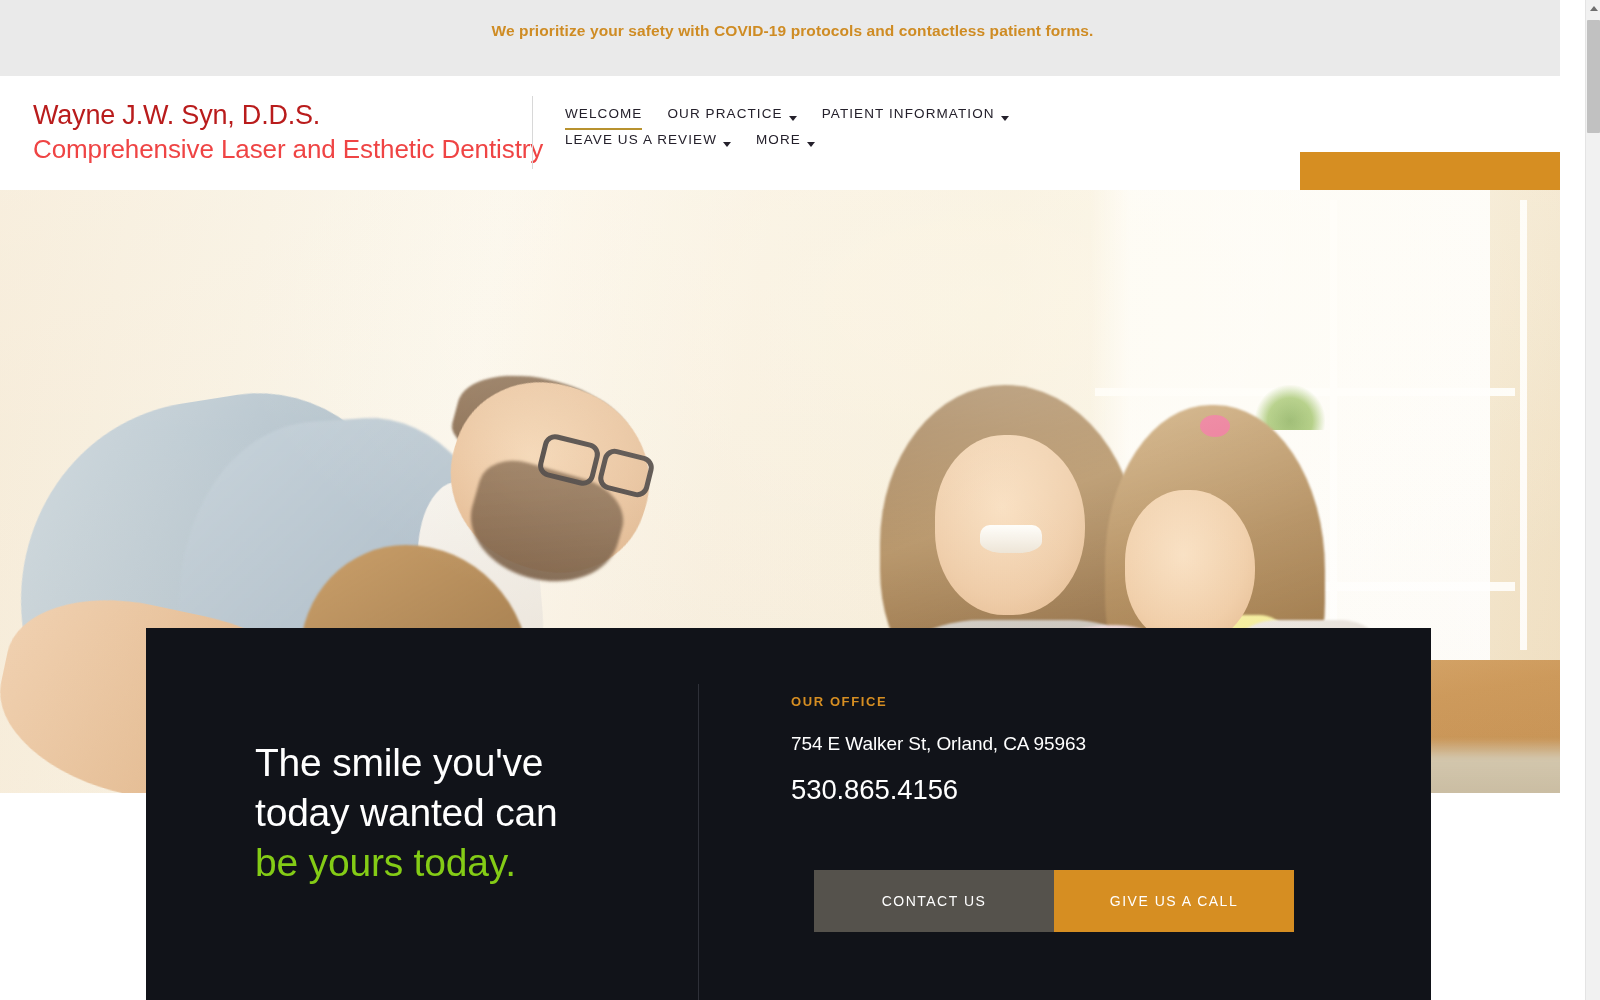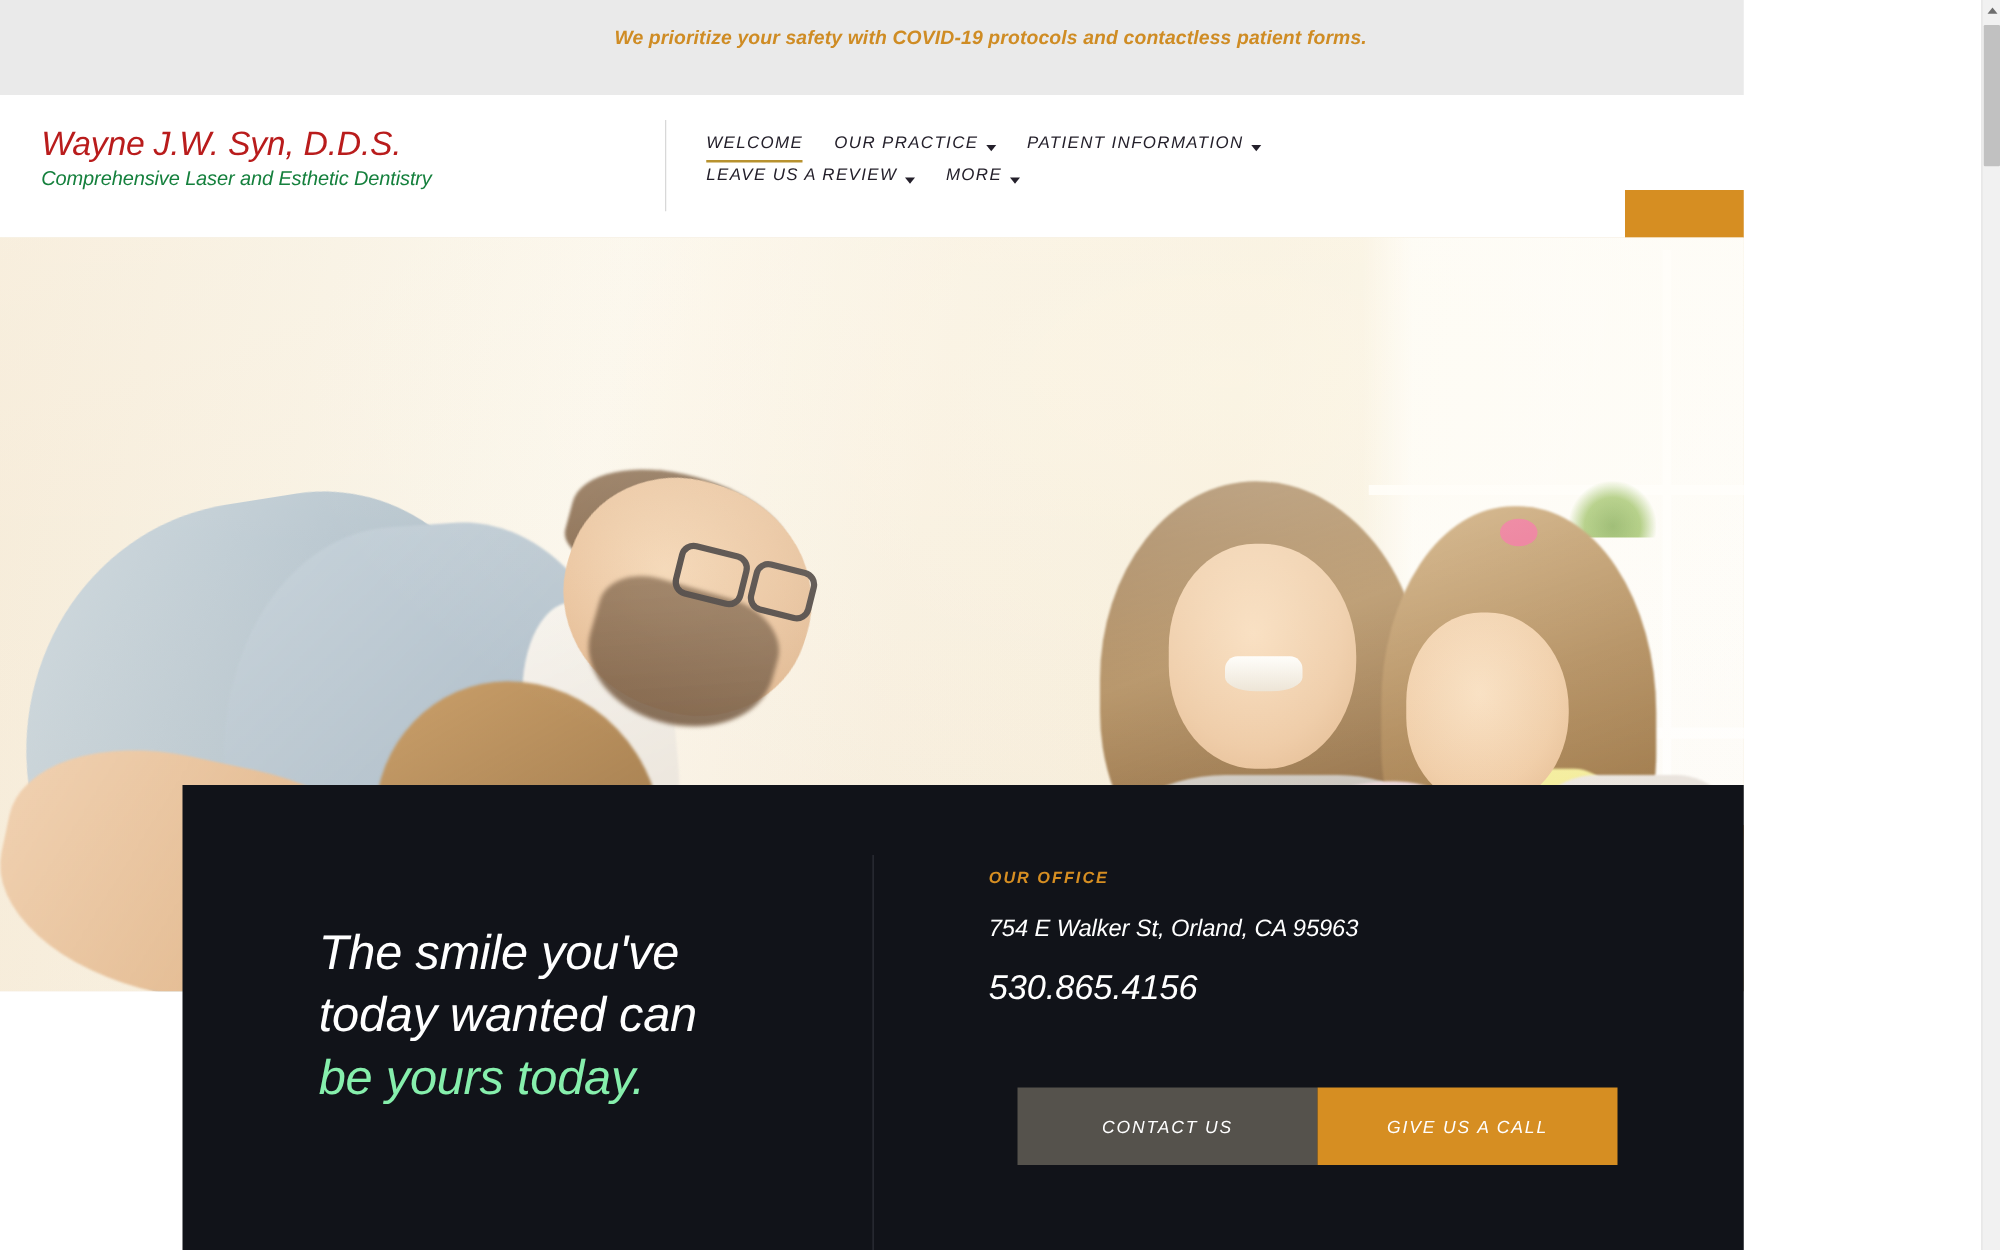--- a/index.html
+++ b/index.html
@@ -9,24 +9,23 @@
     overflow:hidden;
     background:#ffffff;
     font-family:"Liberation Sans", sans-serif;
     -webkit-font-smoothing:antialiased;
   }
 
   
   #viewport {
     position:absolute;
     left:0; top:0;
-    width:1395px; height:1000px;
+    width:1560px; height:1000px;
     overflow:hidden;
     background:#ffffff;
-    font-style:italic;
   }
 
   
   #covid-banner {
     position:absolute;
     left:0; top:0;
     width:1585px; height:76px;
     background:#eaeaea;
     display:flex;
     align-items:flex-start;
@@ -56,23 +55,23 @@
   #brand .brand-name {
     font-size:27px;
     font-weight:400;
     color:#b91c1c;
     letter-spacing:-0.2px;
     line-height:1.18;
     white-space:nowrap;
   }
   #brand .brand-tag {
     margin-top:2px;
-    font-size:16px;
+    font-size:26px;
     font-weight:400;
-    color:#15803d;
+    color:#ef4444;
     letter-spacing:-0.1px;
     line-height:1.2;
     white-space:nowrap;
   }
   #header-divider {
     position:absolute;
     left:532px; top:20px;
     width:1px; height:73px;
     background:#d8d8d8;
   }
@@ -387,21 +386,21 @@
   #cta-headline {
     position:absolute;
     left:109px; top:110px;
     width:400px;
     font-size:39px;
     font-weight:300;
     line-height:1.28;
     color:#ffffff;
     letter-spacing:-0.2px;
   }
-  #cta-headline .accent { color:#86efac;margin-top:40px; }
+  #cta-headline .accent { color:#84cc16;margin-top:40px; }
 
   #office-block {
     position:absolute;
     left:645px; top:66px;
     width:580px;
   }
   #office-block .office-label {
     font-size:13px;
     font-weight:bold;
     letter-spacing:1.6px;

